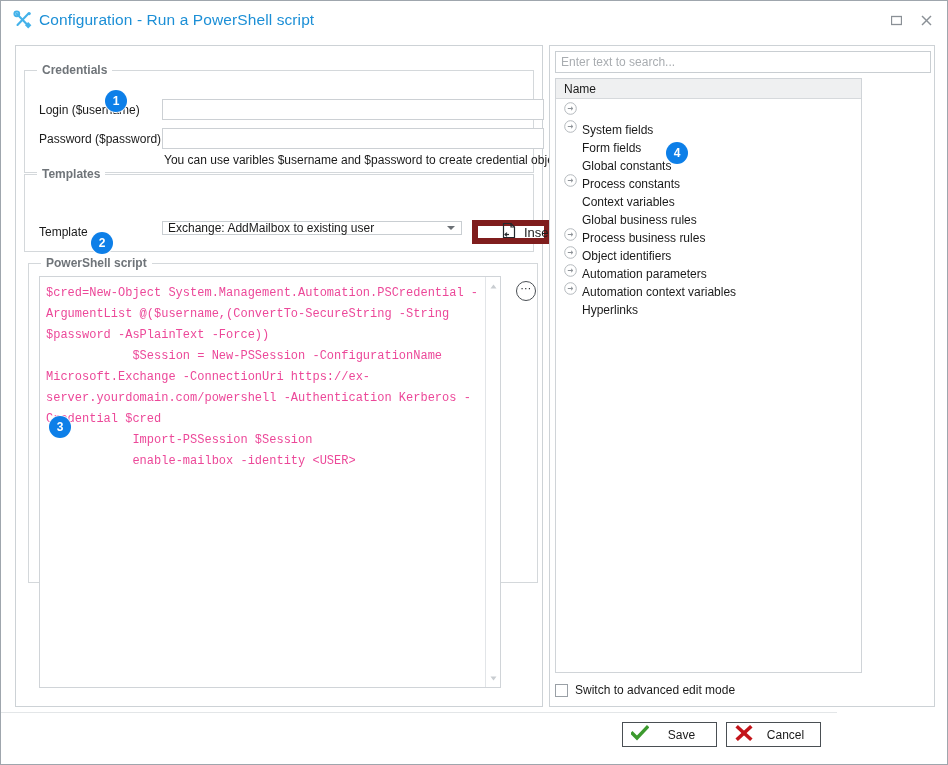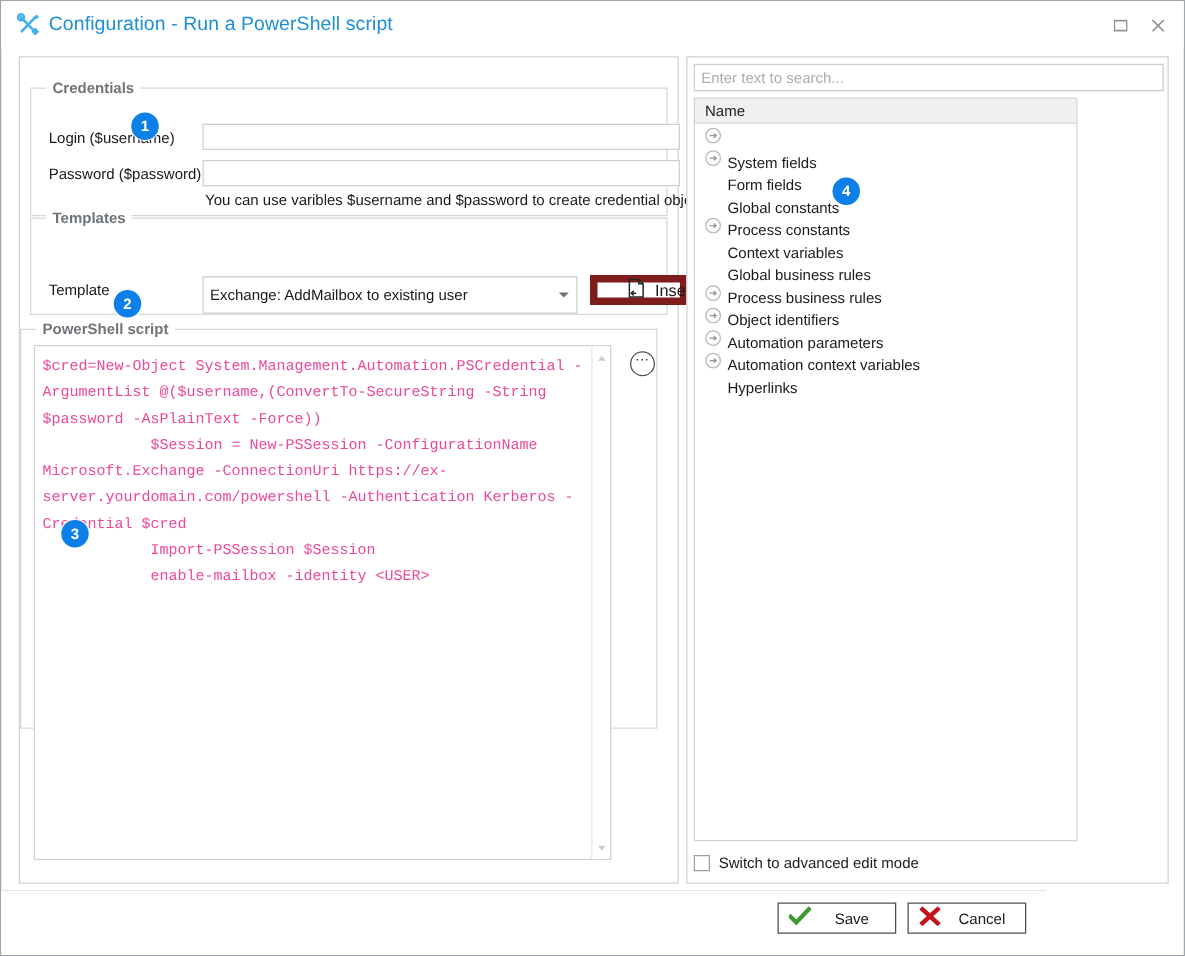--- a/index.html
+++ b/index.html
@@ -74,21 +74,21 @@
     background: #ffffff;
     padding: 0 5px;
     font-size: 12px;
     font-weight: bold;
     color: #6f7479;
     white-space: nowrap;
   }
 
   #gb-credentials { left: 8px; top: 24px; width: 510px; height: 103px; }
   #gb-templates   { left: 8px; top: 128px; width: 510px; height: 78px; }
-  #gb-script      { left: 0; top: 217px; width: 510px; height: 320px; }
+  #gb-script      { left: 12px; top: 217px; width: 510px; height: 320px; }
 
   .lbl {
     position: absolute;
     font-size: 12px;
     color: #1a1a1a;
     white-space: nowrap;
   }
 
   .textinput {
     position: absolute;
@@ -105,21 +105,21 @@
     position: absolute;
     font-size: 12px;
     color: #1a1a1a;
     white-space: nowrap;
   }
 
   
   .combo {
     position: absolute;
     left: 137px; top: 46px;
-    width: 300px; height: 30px;
+    width: 300px; height: 14px;
     border: 1px solid #c9ced2;
     background: #ffffff;
     display: flex; align-items: center;
     padding-left: 5px;
     font-size: 12px;
   }
   .combo .arrow {
     position: absolute; right: 6px; top: 50%;
     transform: translateY(-50%);
     width: 0; height: 0;

